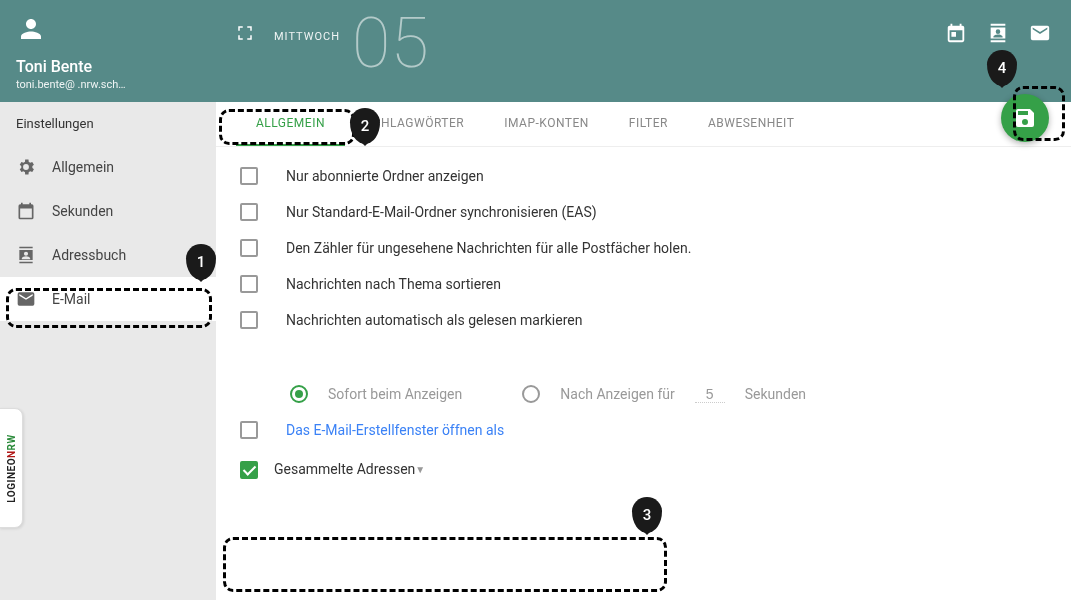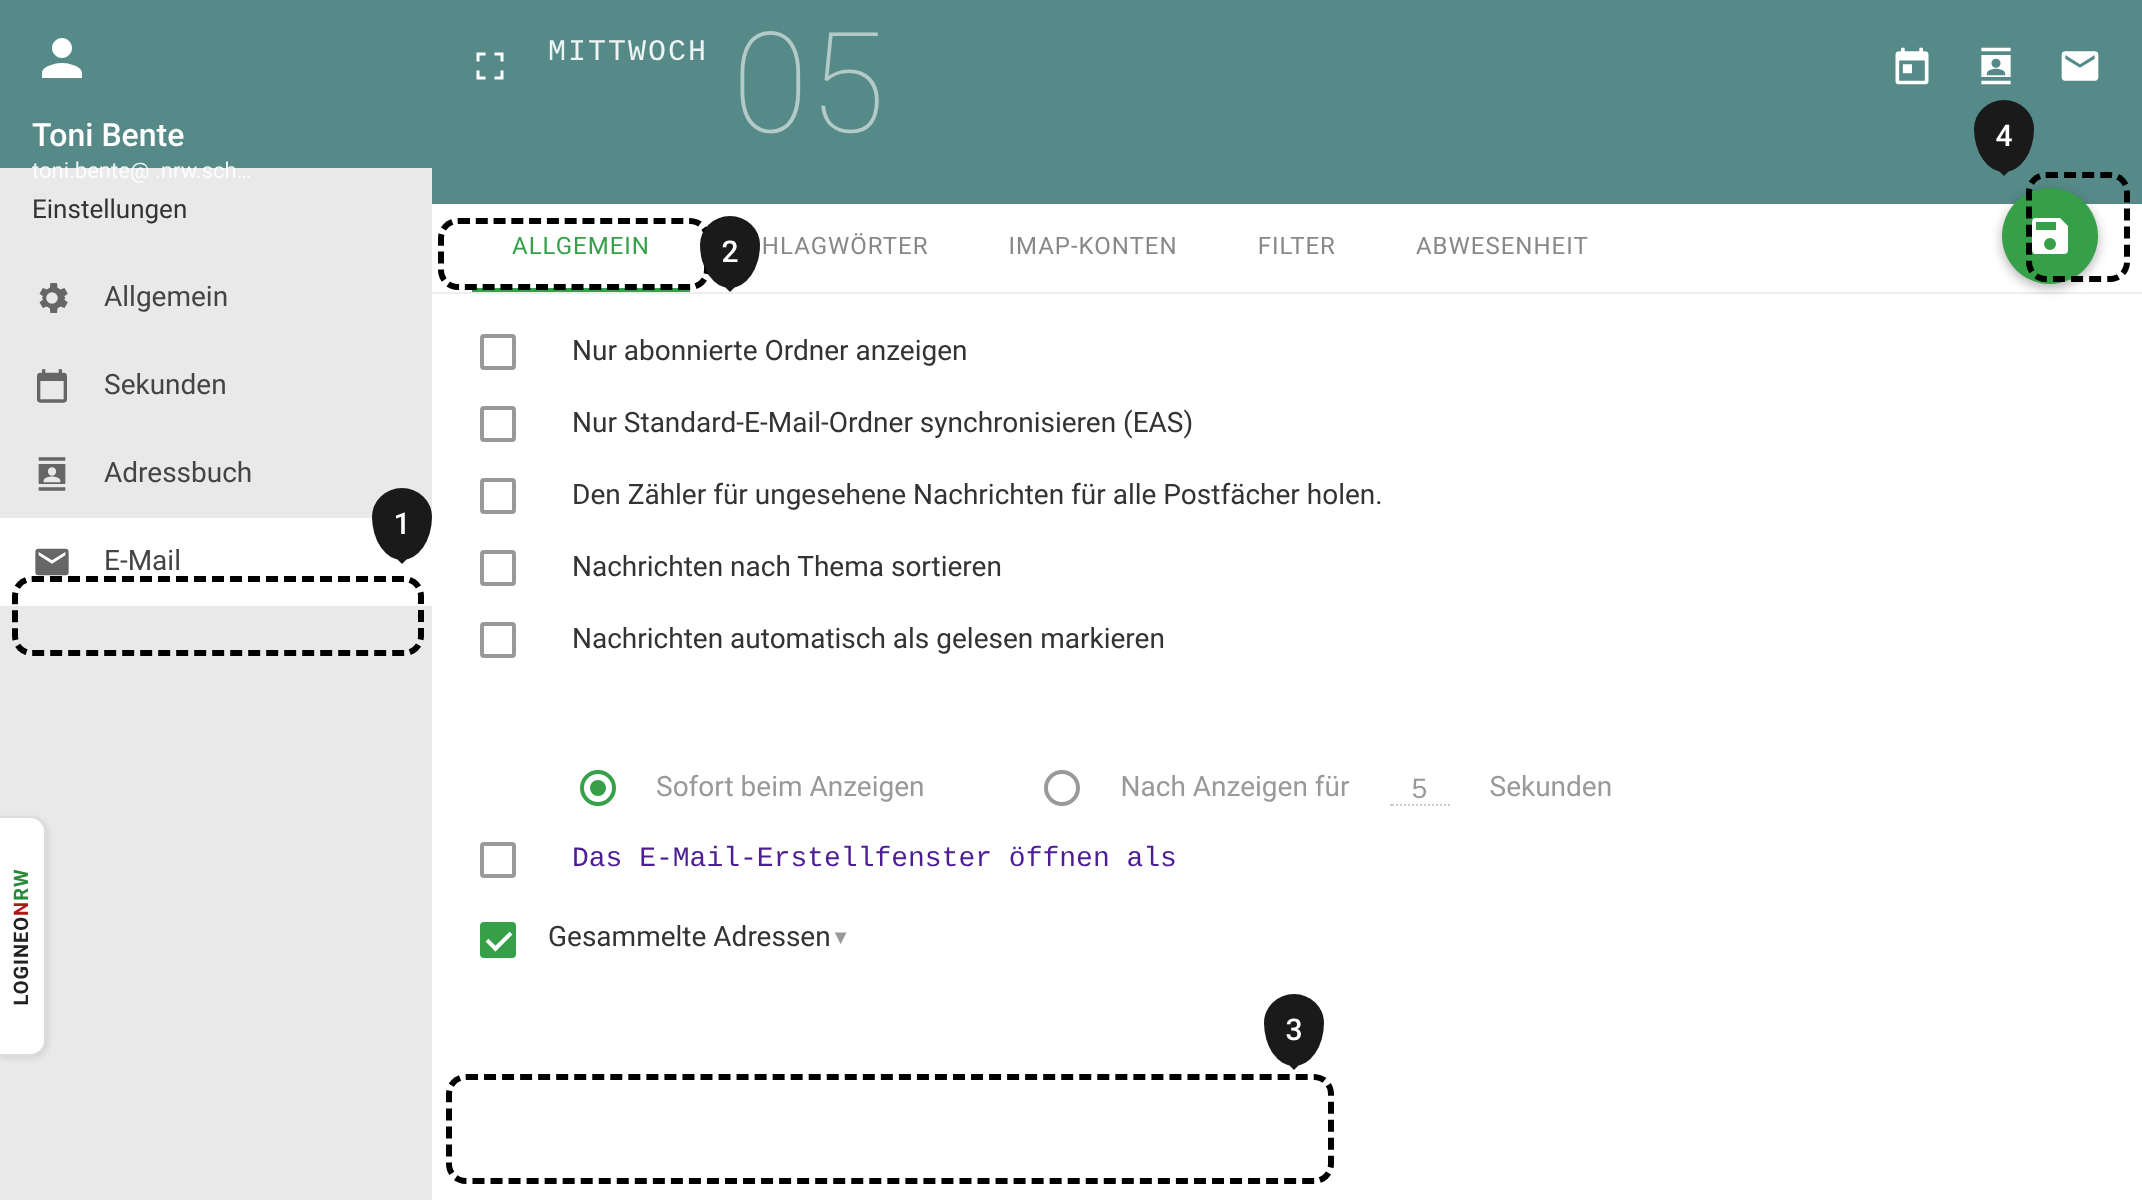--- a/index.html
+++ b/index.html
@@ -1,47 +1,47 @@
 <!DOCTYPE html>
 <html><head>
 <meta charset="utf-8">
 <style>
 * { box-sizing: border-box; margin: 0; padding: 0; }
 body { font-family: -apple-system, BlinkMacSystemFont, "Segoe UI", Roboto, sans-serif; background: #fff; width: 1071px; height: 600px; overflow: hidden; position: relative; }
 
 .sidebar { position: absolute; left: 0; top: 0; width: 216px; height: 600px; background: #e9e9e9; }
-.profile { background: #568a88; height: 84px; padding: 14px 16px; color: #fff; }
+.profile { background: #568a88; height: 102px; padding: 14px 16px; color: #fff; }
 .profile .avatar { font-size: 30px; margin-bottom: 6px; }
 .profile .name { font-size: 16px; font-weight: 500; }
 .profile .email { font-size: 11px; opacity: 0.9; margin-top: 2px; white-space: nowrap; overflow: hidden; text-overflow: ellipsis; }
 
 .sidebar-title { padding: 14px 16px; font-size: 13px; color: #333; }
 .nav-item { display: flex; align-items: center; padding: 12px 16px; font-size: 14px; color: #444; cursor: pointer; gap: 16px; }
 .nav-item svg { width: 20px; height: 20px; fill: #666; }
 .nav-item.active { background: #fff; }
 
 .header { position: absolute; left: 216px; top: 0; right: 0; height: 102px; background: #568a88; color: #fff; display: flex; align-items: flex-start; padding: 8px 20px; gap: 20px; }
 .header .fullscreen { margin-top: 16px; }
 .header .date-block { display: flex; align-items: flex-start; gap: 12px; }
-.header .day-name { font-size: 15px; letter-spacing: 1px; margin-top: 10px; opacity: 0.9; font-family: Liberation Mono, monospace; }
+.header .day-name { font-size: 11px; letter-spacing: 1px; margin-top: 22px; opacity: 0.9; }
 .header .day-num { font-size: 70px; font-weight: 100; line-height: 1; opacity: 0.55; }
 .header .right-icons { margin-left: auto; display: flex; gap: 20px; margin-top: 14px; }
 .header .right-icons svg { width: 22px; height: 22px; fill: #fff; }
 
 .content { position: absolute; left: 216px; top: 102px; right: 0; bottom: 0; background: #fff; overflow: hidden; }
 .tabs { display: flex; border-bottom: 1px solid #eee; padding: 0 20px; }
 .tab { padding: 14px 20px; font-size: 12px; letter-spacing: 0.5px; color: #888; cursor: pointer; text-transform: uppercase; }
 .tab.active { color: #35a048; border-bottom: 2px solid #35a048; }
 
 .options { padding: 20px 24px; display: flex; flex-direction: column; gap: 18px; font-size: 14px; color: #333; }
 .opt-row { display: flex; align-items: center; gap: 28px; }
 .chk { width: 18px; height: 18px; border: 2px solid #999; border-radius: 2px; flex-shrink: 0; }
 .chk.checked { background: #35a048; border-color: #35a048; position: relative; }
 .chk.checked::after { content: ""; position: absolute; left: 4px; top: 0px; width: 5px; height: 10px; border: solid #fff; border-width: 0 2px 2px 0; transform: rotate(45deg); }
-.disabled { color: #4c1d95; font-family: Liberation Mono, monospace; }
+.disabled { color: #3b82f6; }
 
 .radio-row { display: flex; align-items: center; gap: 20px; margin-left: 50px; color: #999; margin-top: 38px; }
 .radio { width: 18px; height: 18px; border: 2px solid #999; border-radius: 50%; position: relative; }
 .radio.selected::after { content: ""; position: absolute; left: 3px; top: 3px; width: 8px; height: 8px; border-radius: 50%; background: #35a048; }
 .radio.selected { border-color: #35a048; }
 .num-input { width: 30px; border: none; border-bottom: 1px dotted #ccc; text-align: center; color: #999; font-size: 14px; }
 
 .select-row { display: flex; align-items: center; gap: 16px; }
 .select-wrap { flex: 1; max-width: 400px; }
 .select-label { font-size: 10px; color: #999; }

